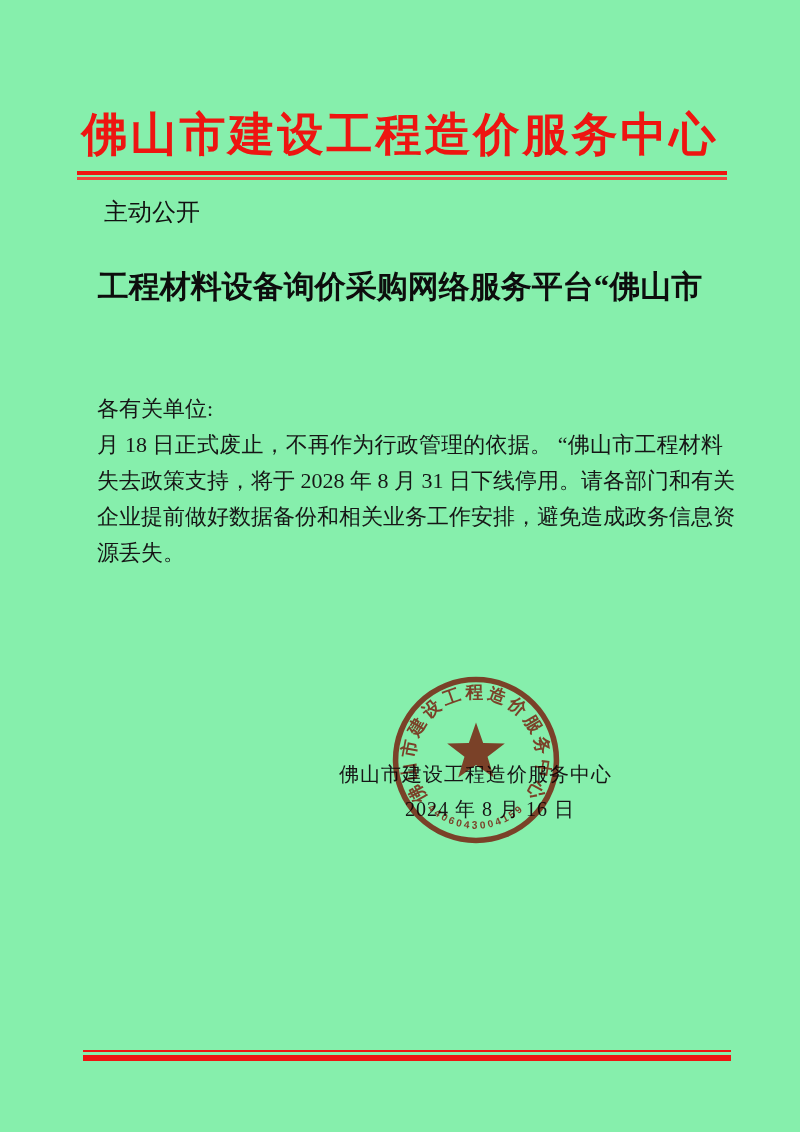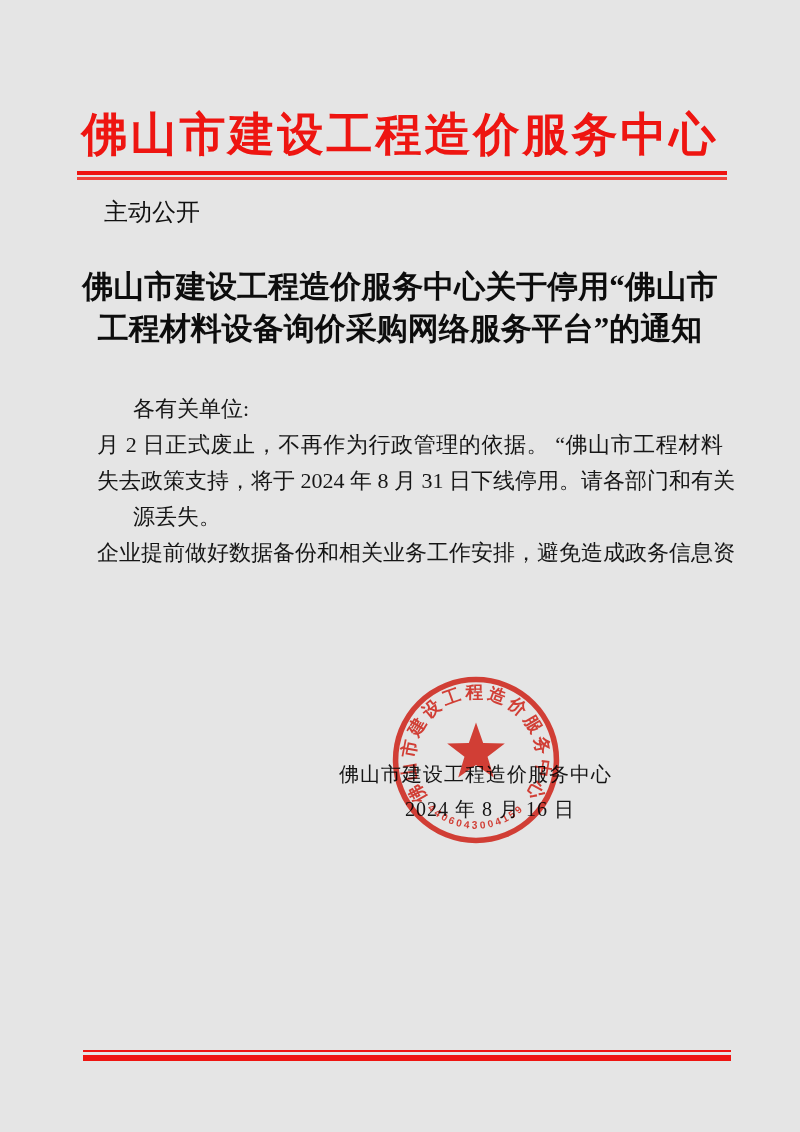--- a/index.html
+++ b/index.html
@@ -1,20 +1,20 @@
 <!DOCTYPE html>
 <html><head>
 <meta charset="utf-8">
 <style>
   html,body{margin:0;padding:0;background:#888;}
   .page{
     position:relative;
     width:800px;height:1132px;
     margin:0 auto;
-    background:#e5e5e5;
+    background:#86efac;
     overflow:hidden;
     font-family:"Liberation Serif","DejaVu Serif",serif;
   }
   .header-title{
     position:absolute;top:104px;left:0;width:100%;
     text-align:center;
     font-size:46px;font-weight:bold;
     letter-spacing:3px;
     color:#ee1511;
     white-space:nowrap;
@@ -42,21 +42,21 @@
     position:absolute;top:391px;left:97px;width:626px;
     font-size:22px;color:#161616;
     line-height:36px;
   }
   .body-line{
     text-align:justify;
     text-align-last:justify;
     white-space:nowrap;
   }
   .body-line.indent{padding-left:44px;}
-  .body-line.plain{text-align:left;text-align-last:left;white-space:normal;margin-left:36px;}
+  .body-line.plain{text-align:left;text-align-last:left;white-space:normal;}
   .signature-name{
     position:absolute;top:761px;left:339px;
     font-size:20px;letter-spacing:1px;color:#161616;
     white-space:nowrap;
   }
   .signature-date{
     position:absolute;top:796px;left:405px;
     font-size:20px;letter-spacing:1px;color:#161616;
     white-space:nowrap;
   }
@@ -78,30 +78,29 @@
 
 <div class="page">
 
   <div class="header-title">佛山市建设工程造价服务中心</div>
 
   <div class="header-rule"></div>
 
   <div class="disclosure">主动公开</div>
 
   <div class="doc-title">
-    <div>佛山市建设工程造价服务中心关于停用“佛山市</div>
-    <div>工程材料设备询价采购网络服务平台”的通知</div>
+    <div>工程材料设备询价采购网络服务平台“佛山市</div>
   </div>
 
   <div class="body-block">
     <div class="body-line plain">各有关单位:</div>
-    <div class="body-line">月 2 日正式废止，不再作为行政管理的依据。 “佛山市工程材料</div>
-    <div class="body-line">失去政策支持，将于 2024 年 8 月 31 日下线停用。请各部门和有关</div>
+    <div class="body-line">月 18 日正式废止，不再作为行政管理的依据。 “佛山市工程材料</div>
+    <div class="body-line">失去政策支持，将于 2028 年 8 月 31 日下线停用。请各部门和有关</div>
+    <div class="body-line">企业提前做好数据备份和相关业务工作安排，避免造成政务信息资</div>
     <div class="body-line plain">源丢失。</div>
-    <div class="body-line">企业提前做好数据备份和相关业务工作安排，避免造成政务信息资</div>
   </div>
 
   <div class="signature-name">佛山市建设工程造价服务中心</div>
 
   <div class="signature-date">2024 年 8 月 16 日</div>
 
   <svg class="seal" viewBox="0 0 172 172" xmlns="http://www.w3.org/2000/svg">
     <circle cx="86" cy="86" r="79.5" fill="none" stroke="#e8372c" stroke-width="5.5"></circle>
     <path id="sealTopArc" d="M 37.3 122.7 A 61 61 0 1 1 134.7 122.7" fill="none"></path>
     <path id="sealBottomArc" d="M 33.9 129.7 A 68 68 0 0 0 138.1 129.7" fill="none"></path>

